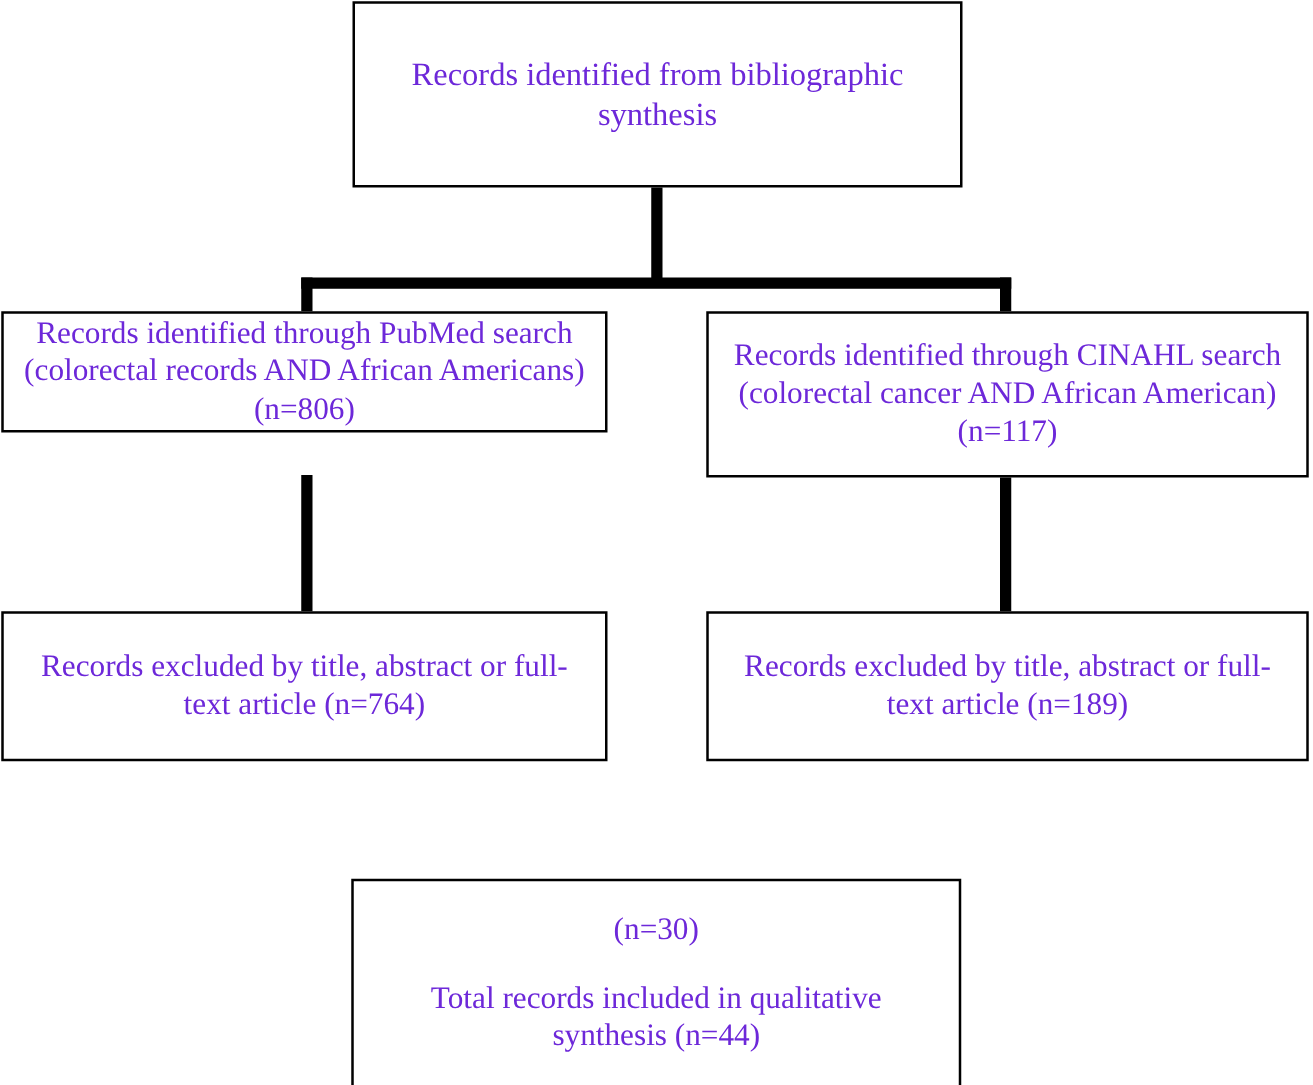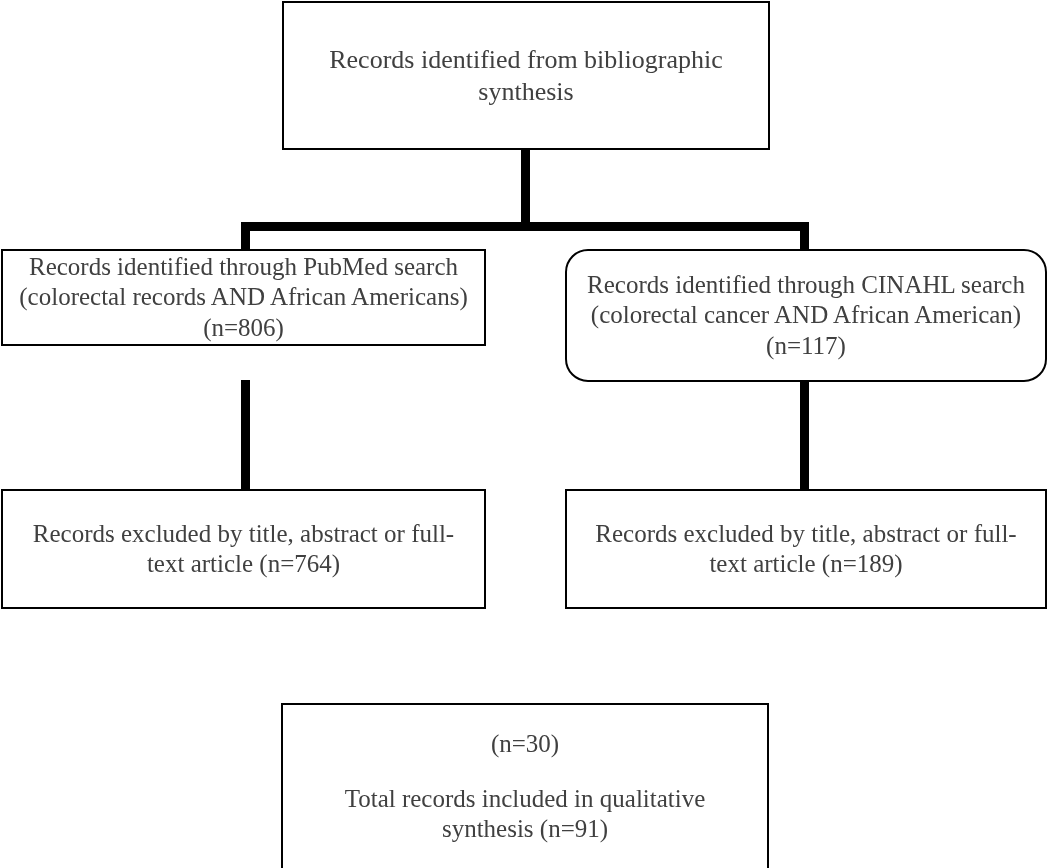--- a/index.html
+++ b/index.html
@@ -7,21 +7,21 @@
     margin: 0;
     padding: 0;
     background: #ffffff;
   }
   #diagram {
     position: relative;
     width: 1050px;
     height: 868px;
     background: #ffffff;
     font-family: "Liberation Serif", "DejaVu Serif", serif;
-    color: #404040;
+    color: #6d28d9;
     overflow: hidden;
   }
   .node {
     position: absolute;
     box-sizing: border-box;
     border: 2px solid #000000;
     background: #ffffff;
     display: flex;
     align-items: center;
     justify-content: center;
@@ -57,21 +57,20 @@
     width: 485px;
     height: 97px;
     font-size: 25px;
   }
   #box-cinahl {
     left: 565px;
     top: 249px;
     width: 482px;
     height: 133px;
     font-size: 25px;
-    border-radius: 23px;
   }
   #box-excl-left {
     left: 1px;
     top: 489px;
     width: 485px;
     height: 120px;
     font-size: 25px;
   }
   #box-excl-right {
     left: 565px;
@@ -178,17 +177,17 @@
       <span class="line">Records excluded by title, abstract or full-</span>
       <span class="line">text article (n=189)</span>
     </div>
   </div>
 
   <div class="node" id="box-other">
     <div class="lines">
       <span class="line">(n=30)</span>
       <span class="gap"></span>
       <span class="line">Total records included in qualitative</span>
-      <span class="line">synthesis (n=91)</span>
+      <span class="line">synthesis (n=44)</span>
     </div>
   </div>
 
 </div>
 
 </body></html>

